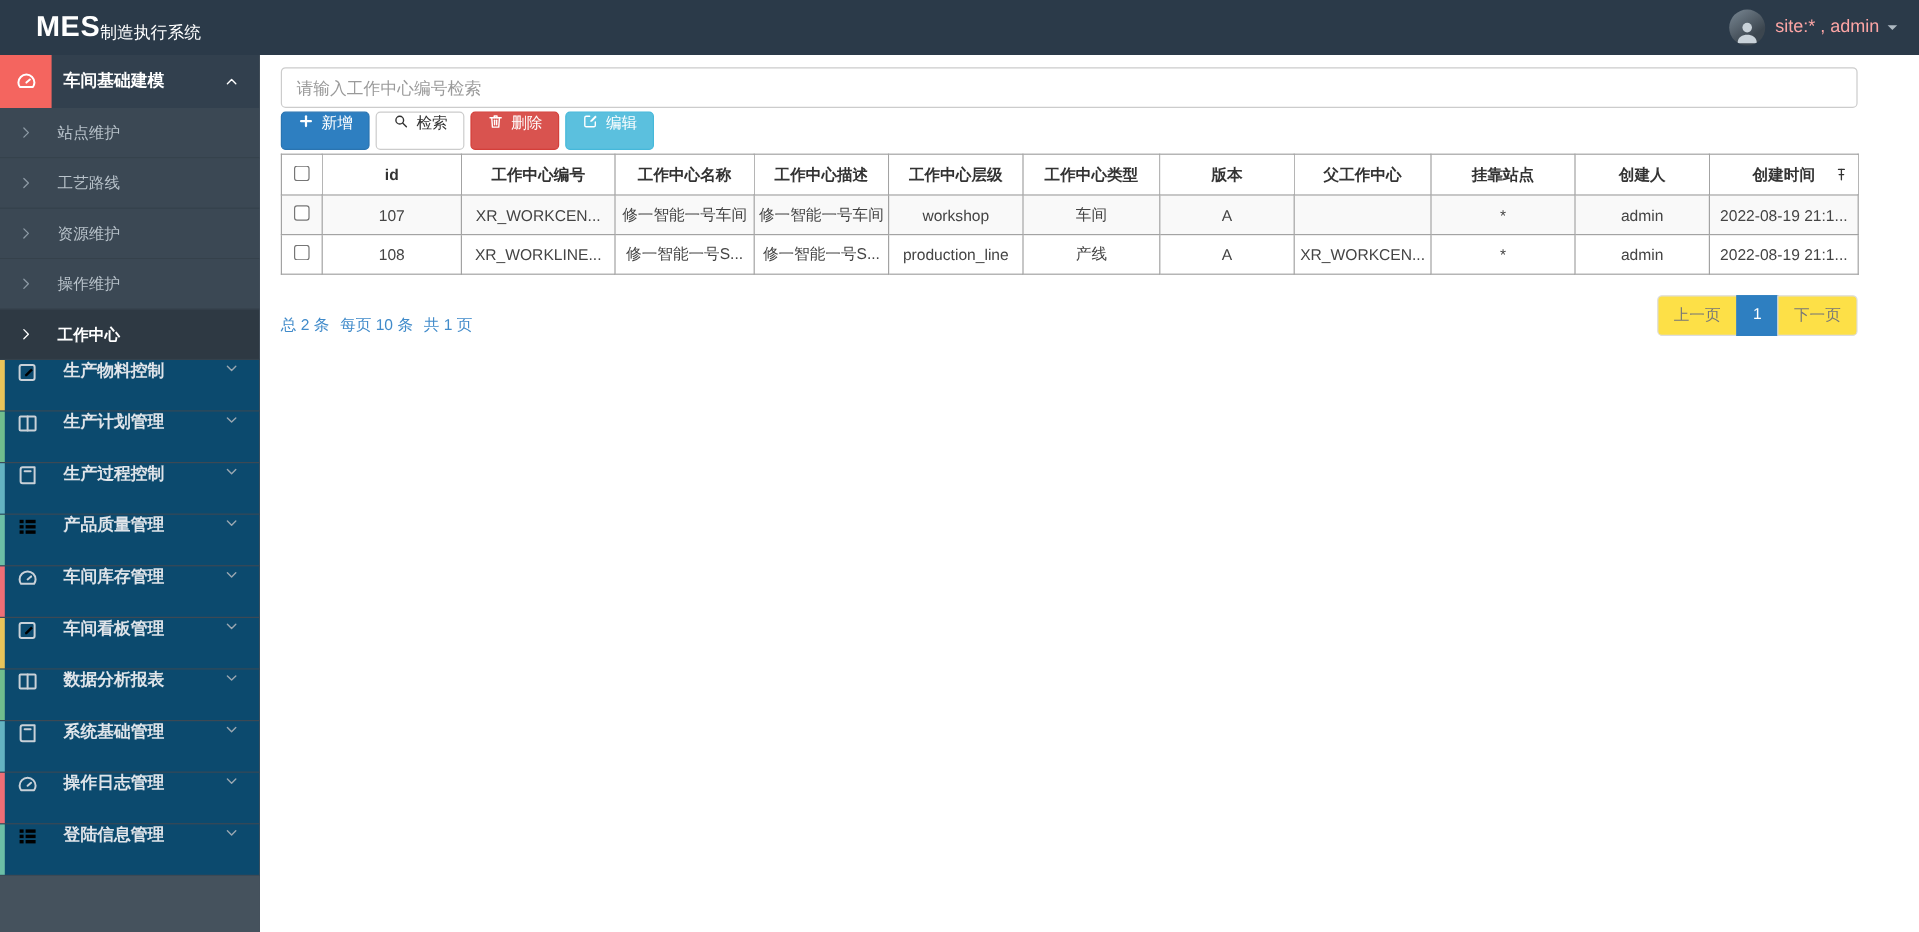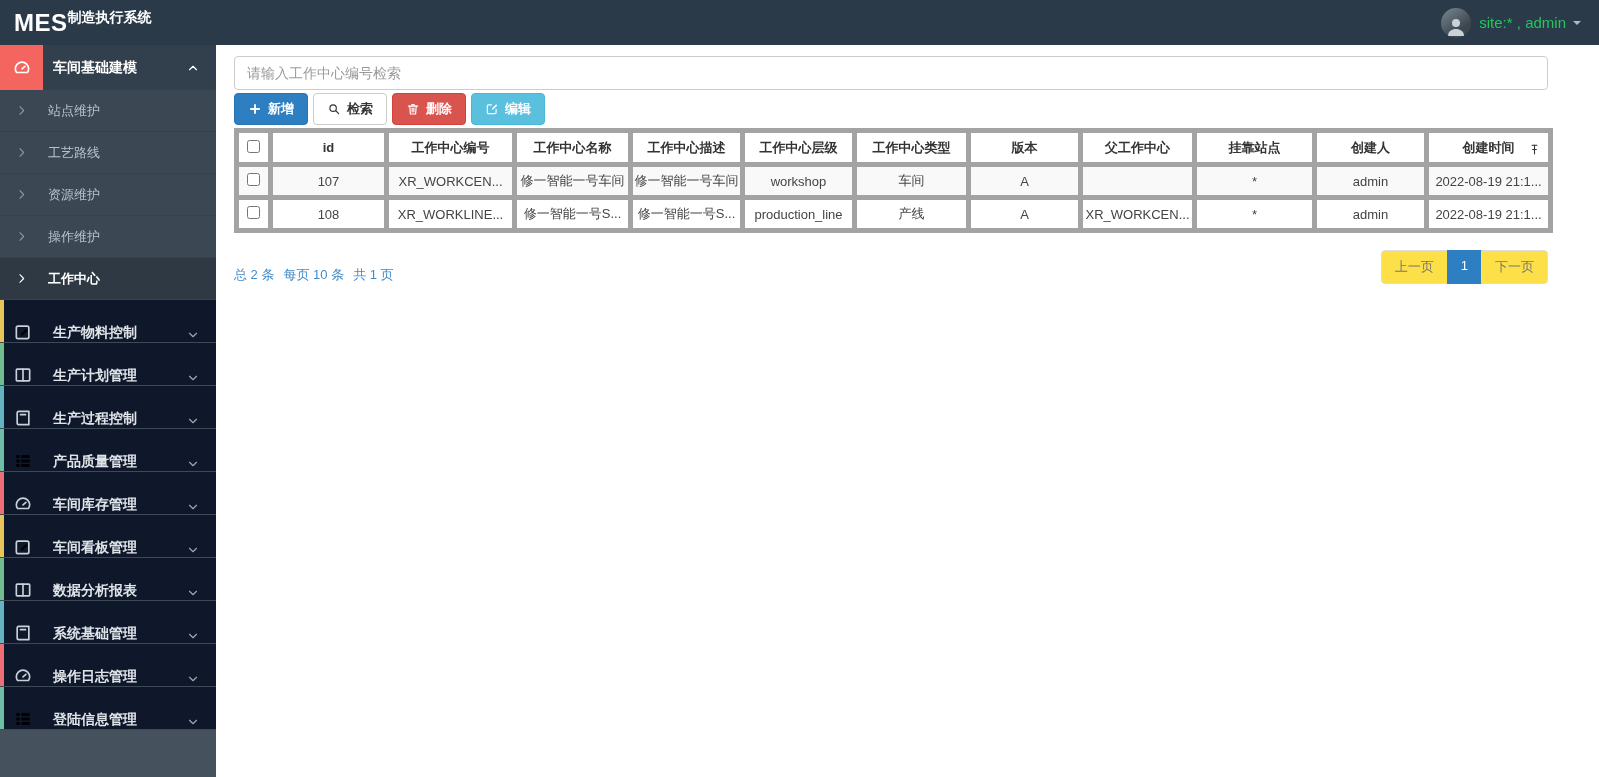--- a/index.html
+++ b/index.html
@@ -2,29 +2,29 @@
 <html><head>
 <meta charset="utf-8">
 <style>
   * { margin:0; padding:0; box-sizing:border-box; }
   html,body { width:1599px; height:777px; overflow:hidden;
     font-family:"Liberation Sans","DejaVu Sans",sans-serif; background:#fff; }
 
   
   .navbar { position:fixed; top:0; left:0; right:0; height:45px; background:#2b3a49;
     display:flex; align-items:center; justify-content:space-between; z-index:30; }
-  .logo { padding-left:14px; color:#fff; display:flex; align-items:flex-start; }
+  .logo { padding-left:30px; color:#fff; display:flex; align-items:flex-end; }
   .logo-mes { font-size:24px; font-weight:bold; letter-spacing:0.5px; }
-  .logo-rest { font-size:14px; font-weight:bold; }
+  .logo-rest { font-size:14px; font-weight:normal; }
   .user-menu { display:flex; align-items:center; padding-right:18px; cursor:pointer; }
   .avatar { width:30px; height:30px; border-radius:50%; background:#5a6672; overflow:hidden;
     display:flex; align-items:flex-end; justify-content:center; margin-right:8px;
     background:linear-gradient(145deg,#7a8894 0%,#3c464f 70%); }
   .avatar svg { width:24px; height:24px; }
-  .user-label { color:#22c55e; font-size:15px; }
+  .user-label { color:#fca5a5; font-size:15px; }
   .caret-down { width:0; height:0; border-left:4px solid transparent; border-right:4px solid transparent;
     border-top:4px solid #aeb9c2; margin-left:7px; }
 
   
   .sidebar { position:fixed; top:45px; left:0; bottom:0; width:216px; background:#45525d; z-index:20; }
   .nav-parent { height:45px; background:#32404e; display:flex; align-items:center; position:relative; cursor:pointer; }
   .picon-block { width:43px; height:45px; background:#f4655f; display:flex; align-items:center; justify-content:center; flex:0 0 43px; }
   .picon-block svg { width:20px; height:20px; stroke:#fff; }
   .plabel { color:#fff; font-size:14px; font-weight:bold; margin-left:10px; flex:1; }
   .chev { width:14px; height:14px; stroke:#9aa7b1; }
@@ -32,22 +32,22 @@
   .nav-parent .chev { margin-right:16px; }
 
   .nav-sub { height:42px; background:#3b4854; border-bottom:1px solid #35414b;
     display:flex; align-items:center; cursor:pointer;text-align:right; }
   .schev { width:13px; height:13px; stroke:#8c99a4; margin-left:15px; flex:0 0 13px; }
   .slabel { color:#b9c3cb; font-size:13px; margin-left:20px; }
   .nav-sub.active { background:#2e3943; }
   .nav-sub.active .slabel { color:#fff; font-weight:bold; }
   .nav-sub.active .schev { stroke:#fff; }
 
-  .nav-group { height:43px; background:#0f172a; border-bottom:1px solid #3d4954;
-    display:flex; align-items:flex-end; position:relative; cursor:pointer; }
+  .nav-group { height:43px; background:#0c4a6e; border-bottom:1px solid #3d4954;
+    display:flex; align-items:flex-start; position:relative; cursor:pointer; }
   .strip { position:absolute; left:0; top:0; bottom:0; width:4px; }
   .gicon { width:20px; height:20px; margin-left:13px; flex:0 0 20px; display:flex; }
   .gicon svg { width:20px; height:20px; stroke:#c9d1d8; }
   .glabel { color:#dfe4e9; font-size:14px; font-weight:bold; margin-left:20px; flex:1; }
   .gchev { margin-right:16px; flex:0 0 14px; display:flex; }
 
   
   .main { margin-left:216px; height:777px; background:#fff; }
   .breadcrumb { height:33px; background:#fff; border-bottom:1px solid #e9e9e9;
     display:flex; align-items:center; padding-left:18px; font-size:13px; }
@@ -58,34 +58,34 @@
   .bc-item.current { color:#777; cursor:default; }
 
   .content { padding:23px 51px 0 18px; }
   .search-input { width:100%; height:34px; border:1px solid #ccc; border-radius:4px;
     padding:6px 12px; font-size:14px; color:#555; outline:none;
     font-family:"Liberation Sans","DejaVu Sans",sans-serif; }
   .search-input::placeholder { color:#9a9a9a; }
 
   .btn-row { margin-top:3px; display:flex; }
   .btn { height:32px; border-radius:4px; border:1px solid transparent; font-size:13px;
-    display:inline-flex; align-items:center; padding:0 13px; margin-right:5px; cursor:pointer;
-    font-family:"Liberation Sans","DejaVu Sans",sans-serif;font-weight:bold; }
+    display:inline-flex; align-items:flex-start; padding:0 13px; margin-right:5px; cursor:pointer;
+    font-family:"Liberation Sans","DejaVu Sans",sans-serif; }
   .btn svg { width:14px; height:14px; margin-right:6px; }
   .btn-primary { background:#2e7fc1; border-color:#2a74b1; color:#fff; }
   .btn-primary svg { stroke:#fff; }
   .btn-default { background:#fff; border-color:#ccc; color:#333; }
   .btn-default svg { stroke:#333; }
   .btn-danger { background:#d9534f; border-color:#d43f3a; color:#fff; }
   .btn-danger svg { stroke:#fff; }
   .btn-info { background:#5bc0de; border-color:#46b8da; color:#fff; }
   .btn-info svg { stroke:#fff; }
 
   table.grid { border-collapse:collapse; margin-top:3px; table-layout:fixed; width:1314px; }
-  table.grid th, table.grid td { border:5px solid #a3a3a3; font-size:13px; text-align:center;
+  table.grid th, table.grid td { border:1px solid #a3a3a3; font-size:13px; text-align:center;
     overflow:hidden; white-space:nowrap;margin-top:22px; }
   table.grid th { height:34px; color:#333; font-weight:bold; background:#fff; position:relative; }
   table.grid td { height:33px; color:#444; }
   tr.striped td { background:#f9f9f9; }
   .pin-icon { position:absolute; right:7px; top:10px; width:13px; height:13px; stroke:#333; cursor:pointer; }
   .grid input[type=checkbox] { width:13px; height:13px; }
 
   .table-footer { margin-top:17px; display:flex; justify-content:space-between; align-items:flex-end; width:1314px; }
   .summary { color:#418bca; font-size:13px; }
   .summary span { margin-right:9px; }

